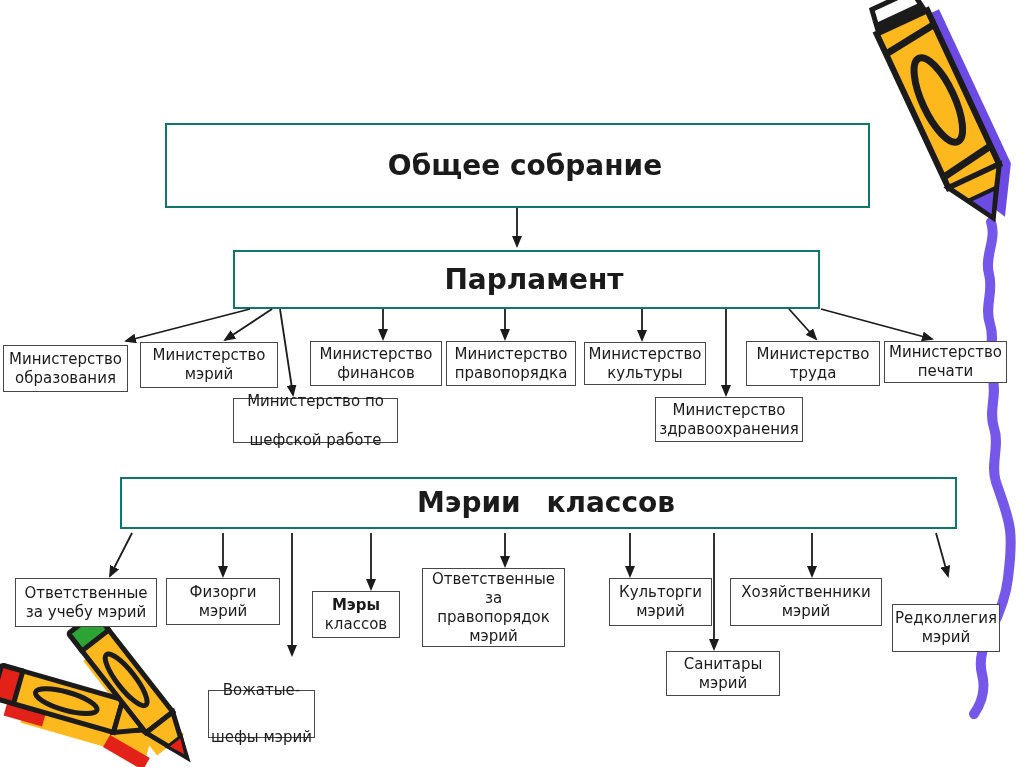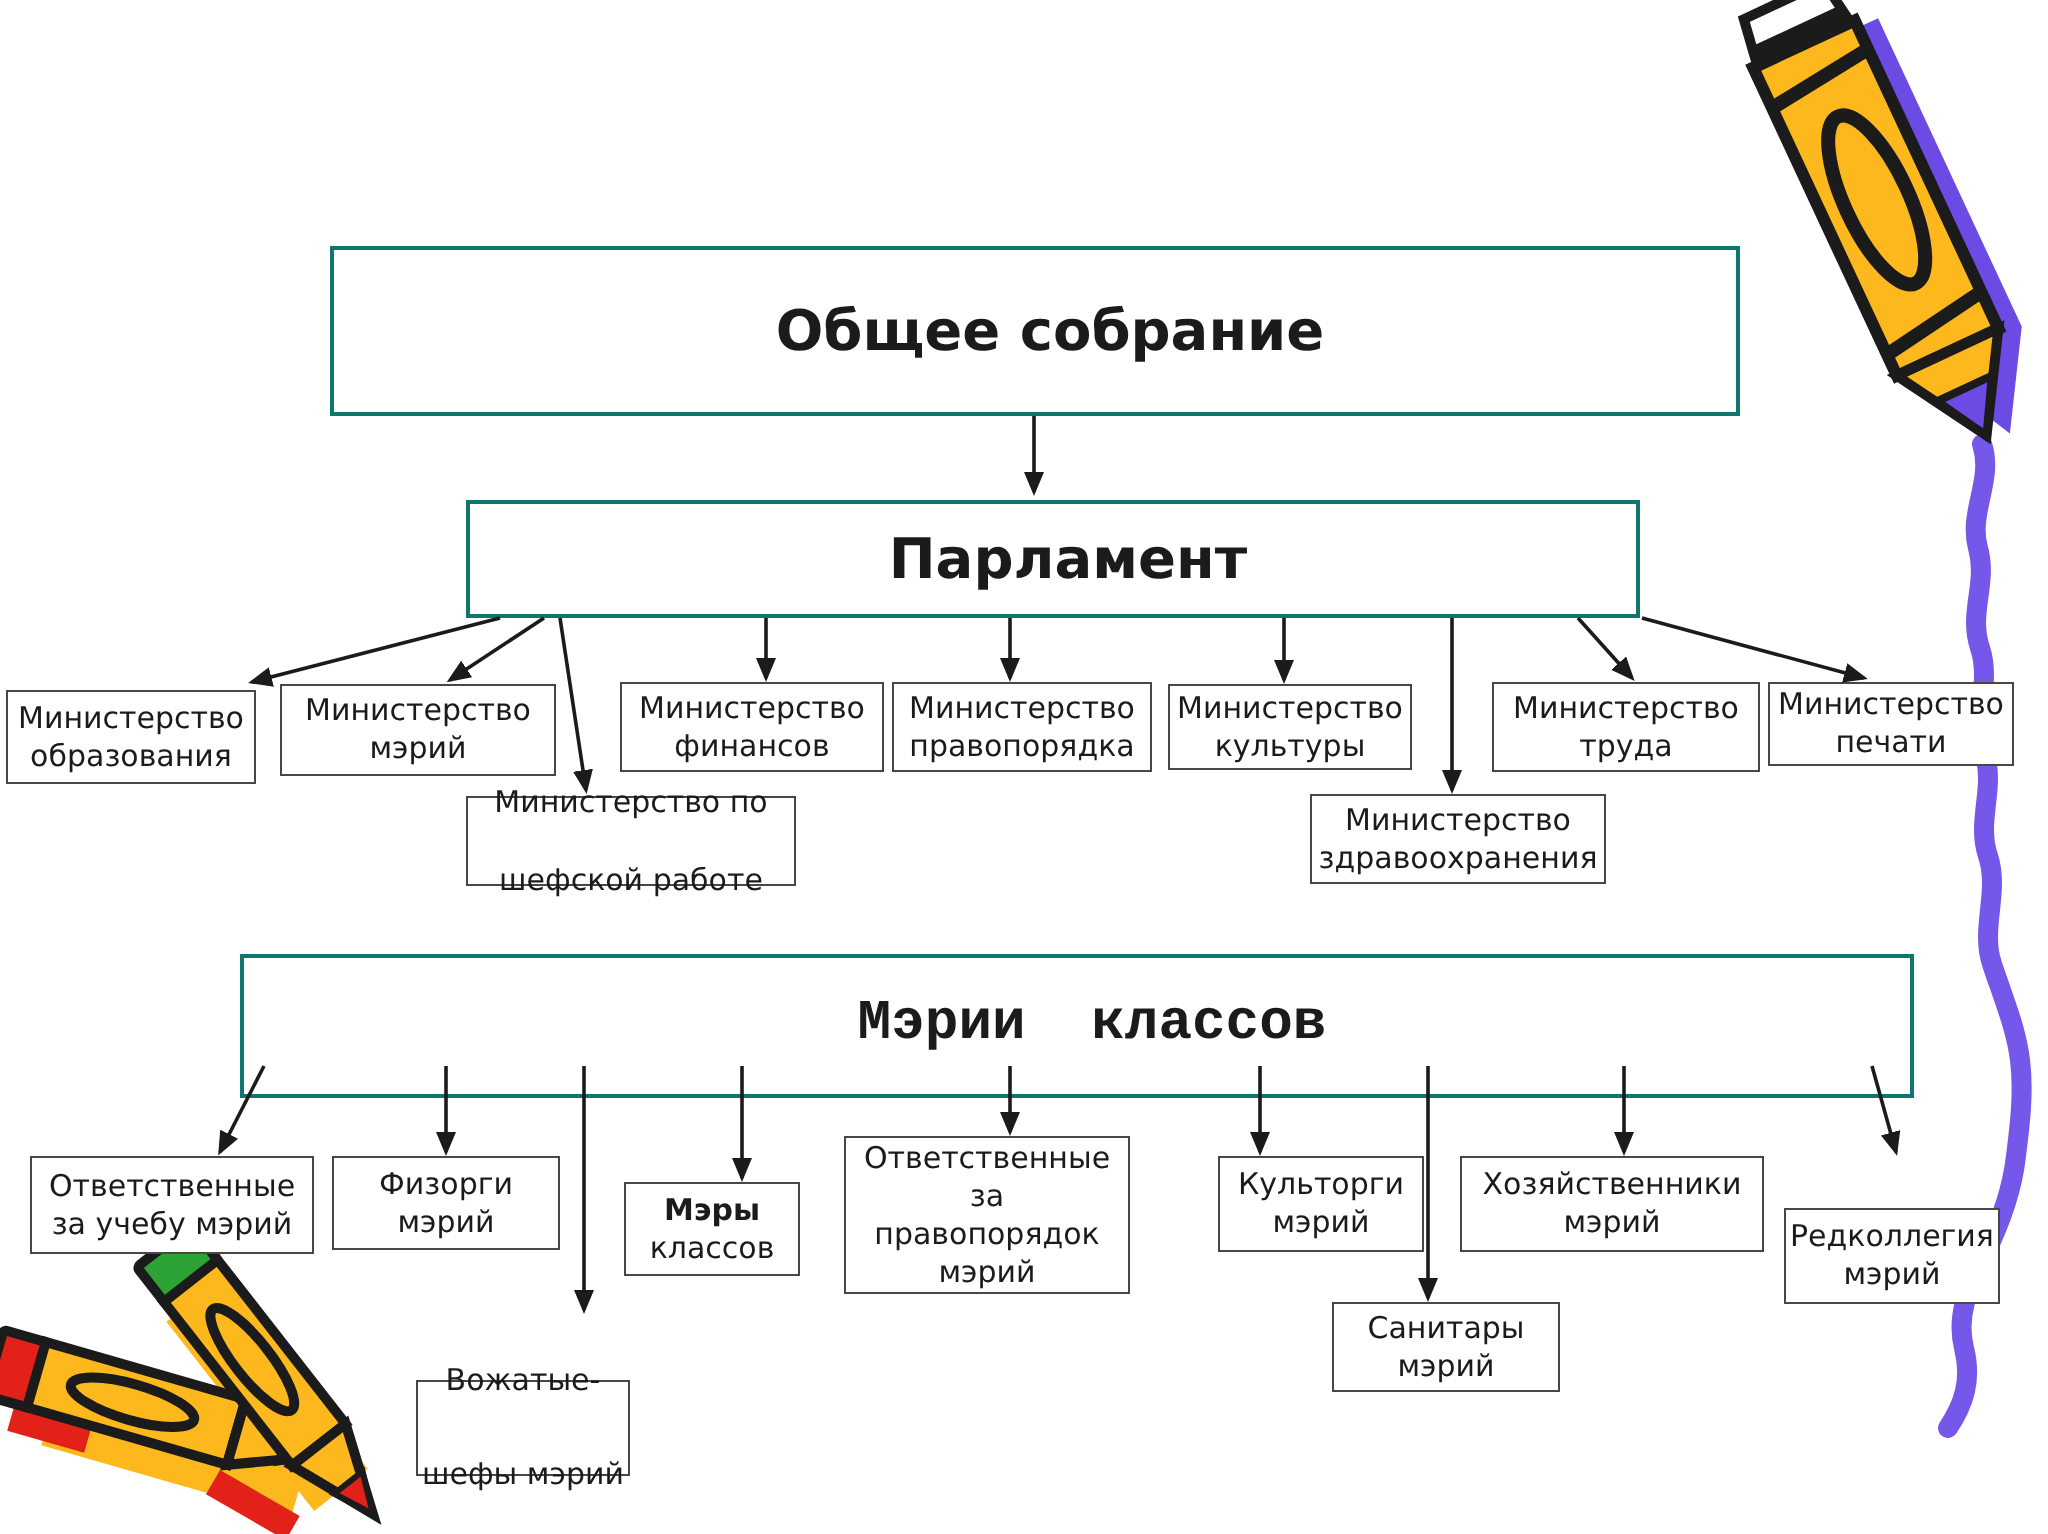--- a/index.html
+++ b/index.html
@@ -107,21 +107,21 @@
         <div>печати</div>
       </div>
       <div class="node" style="left: 233px; top: 398px; width: 165px; height: 45px; gap: 20px;">
         <div>Министерство по</div>
         <div>шефской работе</div>
       </div>
       <div class="node" style="left: 655px; top: 397px; width: 148px; height: 45px;">
         <div>Министерство</div>
         <div>здравоохранения</div>
       </div>
-      <div class="node big" style="left: 120px; top: 477px; width: 837px; height: 72px; word-spacing: 16px; font-family: Liberation Mono, monospace;">Мэрии классов</div>
+      <div class="node big" style="left: 120px; top: 477px; width: 837px; height: 52px; word-spacing: 16px;">Мэрии классов</div>
       <div class="node" style="left: 15px; top: 578px; width: 142px; height: 49px;">
         <div>Ответственные</div>
         <div>за учебу мэрий</div>
       </div>
       <div class="node" style="left: 166px; top: 578px; width: 114px; height: 47px;">
         <div>Физорги</div>
         <div>мэрий</div>
       </div>
       <div class="node" style="left: 312px; top: 591px; width: 88px; height: 47px;">
         <div style="font-weight: bold;">Мэры</div>

